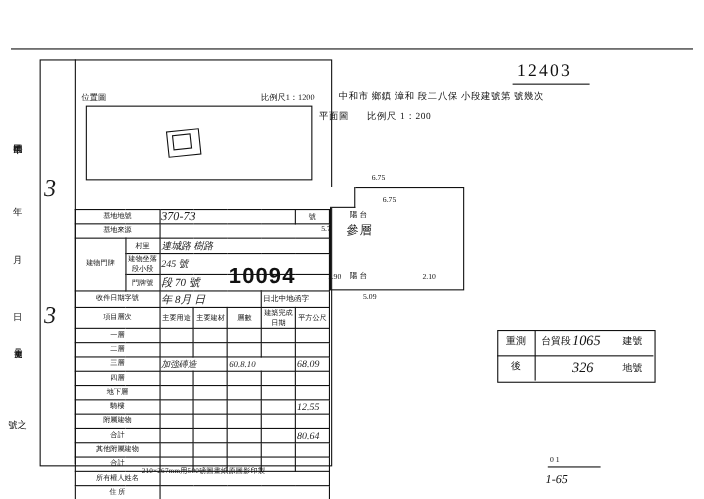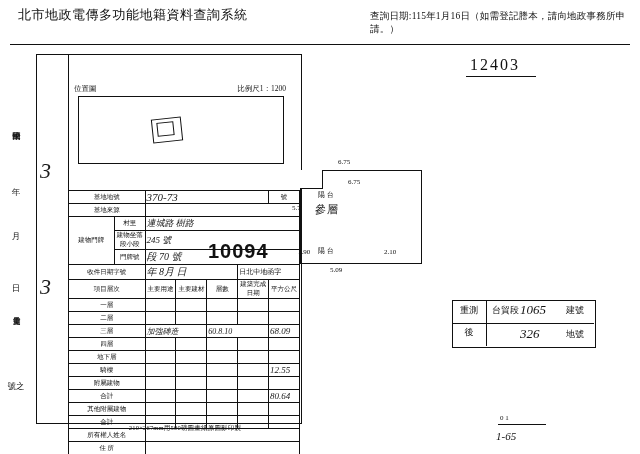--- a/index.html
+++ b/index.html
@@ -152,22 +152,20 @@
   }
   .bottom-code{
     position:absolute;left:496px;top:430px;font-size:11px;font-style:italic;
   }
 </style>
 </head>
 <body>
 
 <div class="page">
 
-  <div class="hdr-title">北市地政電傳多功能地籍資料查詢系統</div>
-  <div class="hdr-right">查詢日期:115年1月16日（如需登記謄本，請向地政事務所申請。）</div>
   <div class="hdr-rule"></div>
 
   <div class="sheet"></div>
   <div class="v-col"></div>
 
   <div class="v-label" style="top:118px;">
     <span class="vtext">中華民國</span>
   </div>
   <div class="v-label" style="top:188px;">年</div>
   <div class="v-label" style="top:232px;">月</div>
@@ -334,20 +332,26 @@
     </tr>
 
   </tbody>
     </table>
 
   <div class="big-stamp">10094</div>
   <div class="foot-note">210×267mm用500磅圖畫紙原圖影印製</div>
 
   <div class="num-big">12403</div>
   <div class="num-ul"></div>
+  <div class="r-line1">中和市 鄉鎮 漳和 段二八保 小段建號第        號幾次</div>
+  <div class="r-line2">
+    <span>平面圖</span>
+    &nbsp;&nbsp;&nbsp;&nbsp;
+    <span>比例尺 1：200</span>
+  </div>
 
   <div class="plan"></div>
   <div class="plan-cut"></div>
   <div class="plan-lbl" style="left:338px;top:158px;">6.75</div>
   <div class="plan-lbl" style="left:348px;top:178px;">6.75</div>
   <div class="plan-lbl" style="left:292px;top:204px;">5.7</div>
   <div class="plan-lbl" style="left:318px;top:190px;">陽  台</div>
   <div class="plan-lbl" style="left:318px;top:246px;">陽  台</div>
   <div class="plan-lbl" style="left:384px;top:248px;">2.10</div>
   <div class="plan-lbl" style="left:298px;top:248px;">1.90</div>

